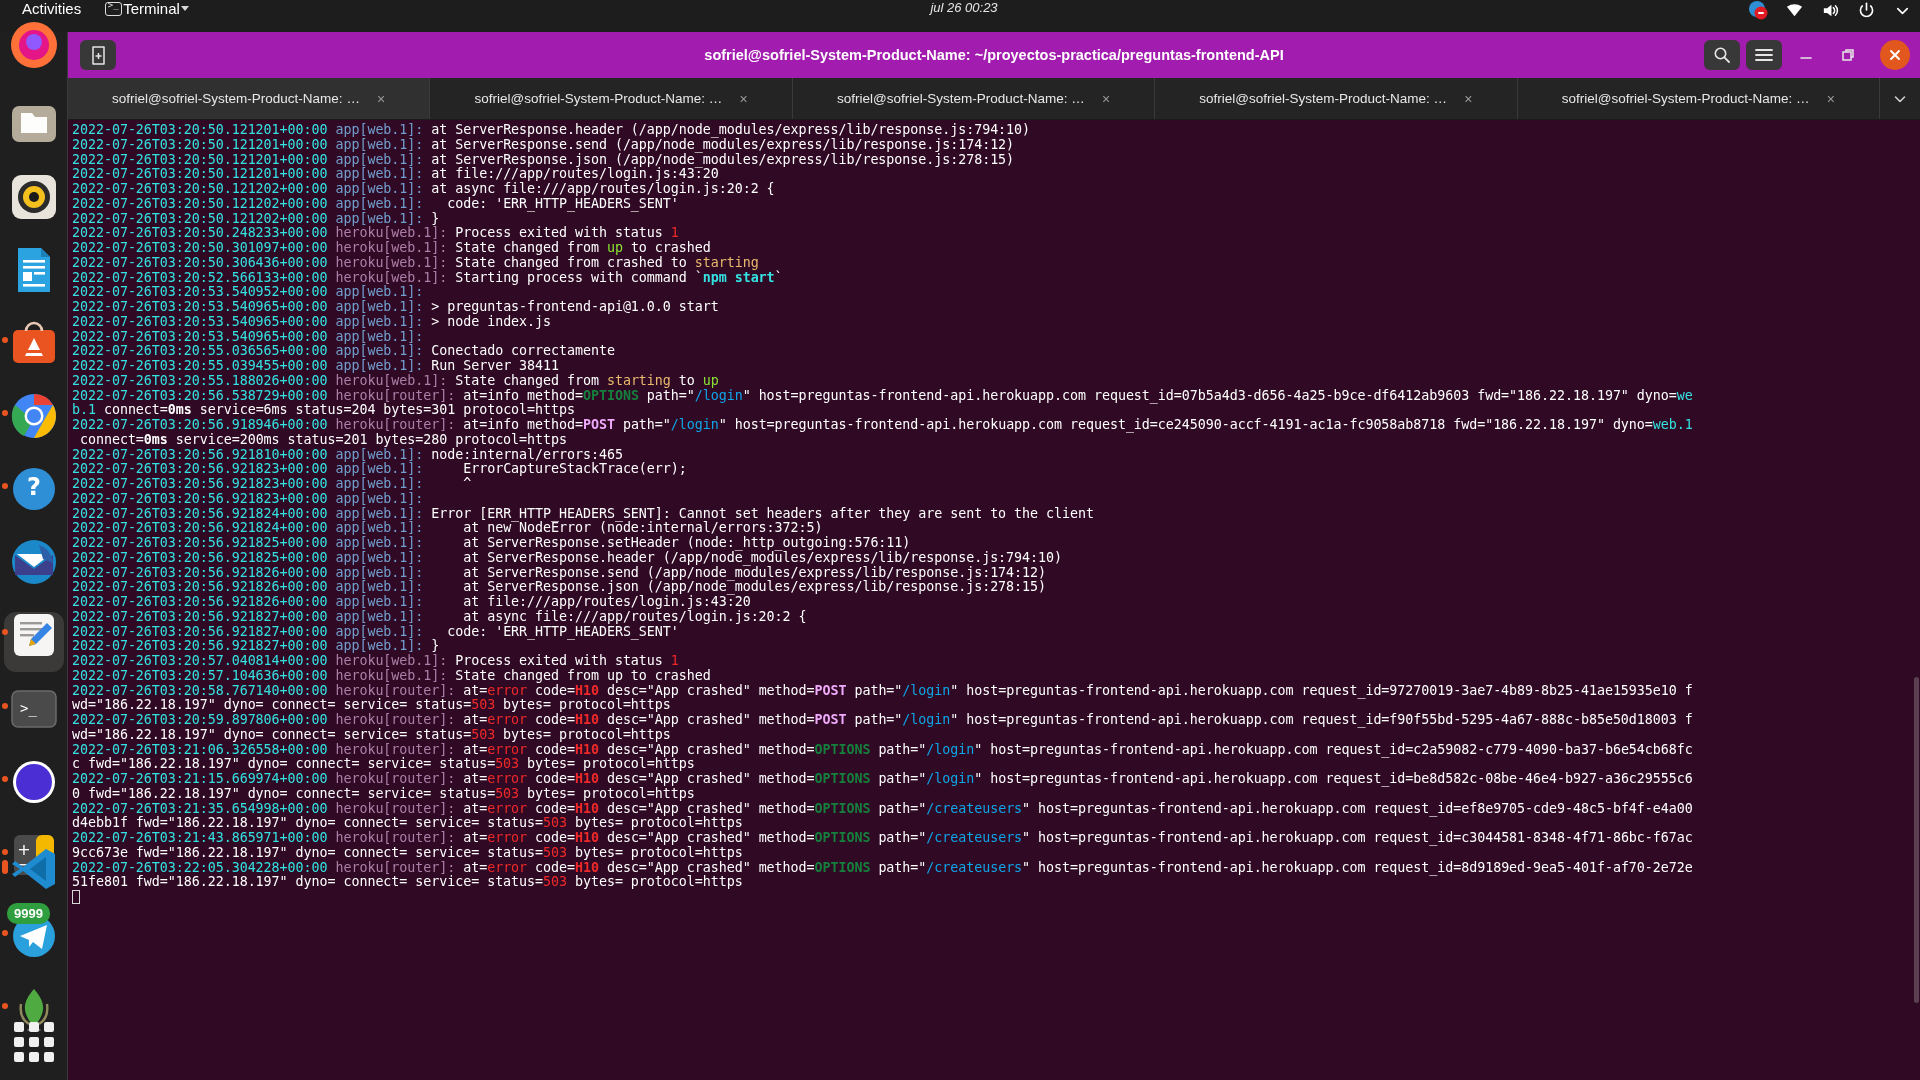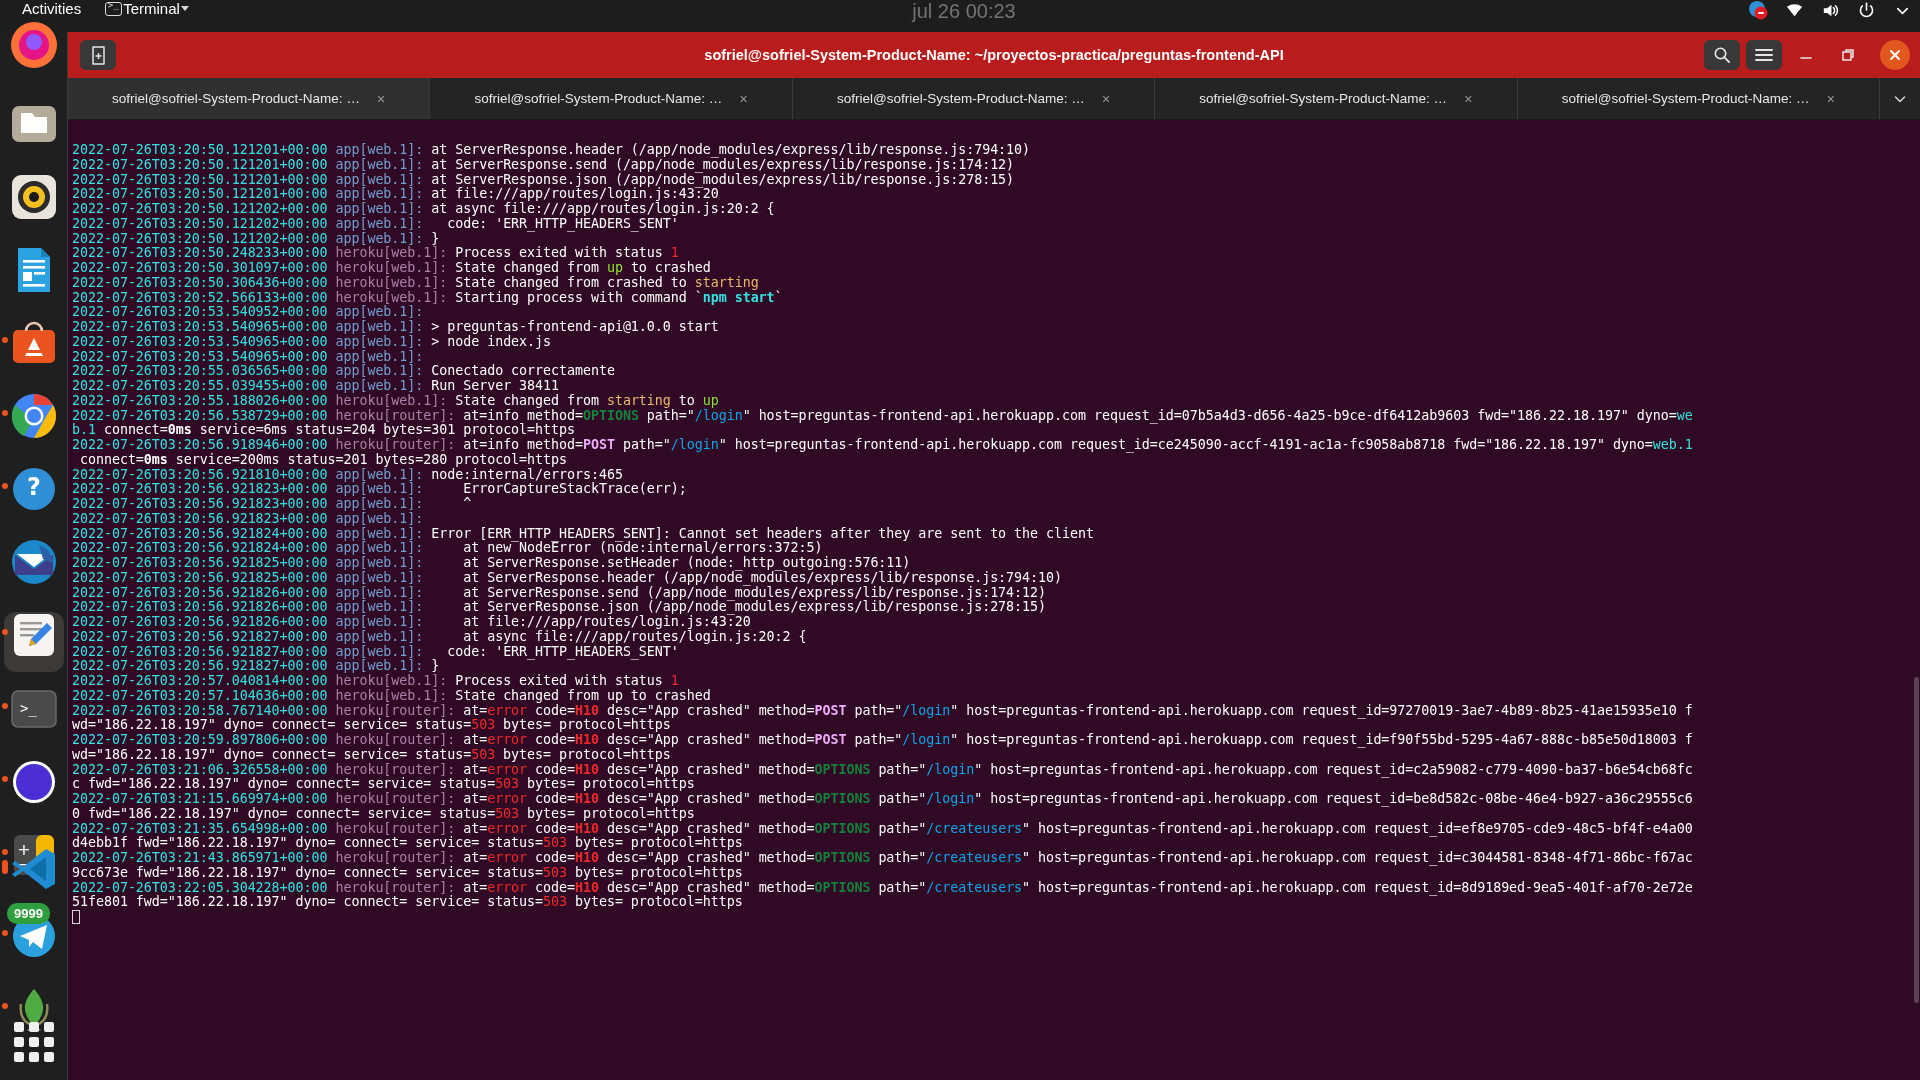--- a/index.html
+++ b/index.html
@@ -13,42 +13,42 @@
   #activities { padding:0 14px 0 18px; color:#ffffff; }
   #app-menu { display:flex; align-items:center; gap:1px; padding:0 10px; }
   .termicon-mini { width:17px; height:14px; border:1.6px solid #dcdcdc;
                    border-radius:3px; position:relative; }
   .termicon-mini::before { content:">"; position:absolute; left:1.5px; top:-2.5px;
                            font-size:9px; color:#dcdcdc; font-family:"DejaVu Sans Mono", monospace;}
   .termicon-mini::after { content:"_"; position:absolute; left:7px; top:-3px;
                           font-size:9px; color:#dcdcdc; font-family:"DejaVu Sans Mono", monospace;}
   .chev { width:0;height:0;border-left:4.5px solid transparent;border-right:4.5px solid transparent;
           border-top:5px solid #d8d8d8; }
-  #clock { position:absolute; left:50%; transform:translateX(-50%); font-size:20px; color:#737373; }
+  #clock { position:absolute; left:50%; transform:translateX(-50%); font-size:13px; color:#e5e5e5;font-style:italic; }
   #tray { position:absolute; right:12px; display:flex; align-items:center; gap:17px; }
   .tray-ico { width:19px; height:19px; display:block; }
 
   
   #dock { position:absolute; left:0; top:32px; width:68px; height:1048px;
           background:#201f1f; border-right:1px solid #3a3a3a; }
   .dock-item { position:absolute; left:9px; width:50px; height:50px; }
   .dock-dot { position:absolute; left:2px; width:6px; height:6px; border-radius:50%;
               background:#e95420; }
   .dock-dot.two { height:14px; border-radius:3px; }
   #dock-active-bg { position:absolute; left:4px; width:60px; height:60px;
                     background:#3b3a38; border-radius:12px; }
   #dock-grid { position:absolute; left:14px; bottom:18px; width:40px; height:40px;
                display:grid; grid-template-columns:repeat(3,1fr); grid-template-rows:repeat(3,1fr);
                gap:5px; }
   #dock-grid i { background:#f0f0f0; border-radius:2px; display:block; }
 
   
   #win { position:absolute; left:68px; top:32px; width:1852px; height:1048px;
          background:#300a24; display:flex; flex-direction:column; }
-  #titlebar { height:46px; background:#b91c1c; display:flex; align-items:center;
+  #titlebar { height:46px; background:#a21caf; display:flex; align-items:center;
               position:relative; flex:0 0 46px; }
   #newtab-btn { margin-left:12px; width:36px; height:30px; background:#383838;
                 border-radius:6px; display:flex; align-items:center; justify-content:center; }
   #win-title { position:absolute; left:0; right:0; text-align:center; color:#ffffff;
                font-size:14.5px; font-weight:bold; pointer-events:none; }
   #title-right { margin-left:auto; display:flex; align-items:center; gap:6px; padding-right:10px; }
   .tb-btn { width:36px; height:30px; background:#383838; border-radius:6px;
             display:flex; align-items:center; justify-content:center; }
   .wb { width:36px; height:30px; display:flex; align-items:center; justify-content:center;
         color:#e6e6e6; }
@@ -66,21 +66,21 @@
                overflow:hidden; text-overflow:ellipsis; max-width:255px; }
   .tab-close { color:#9a9a9a; font-size:14px; flex:0 0 auto; }
   #tabbar-chev { width:40px; display:flex; align-items:center; justify-content:center;
                  color:#d0d0d0; }
 
   
   #term { flex:1 1 auto; background:#300a24; position:relative; overflow:hidden;
           padding:3px 0 0 4px; }
   #termtext { font-family:"DejaVu Sans Mono", monospace; font-size:13.35px;
               line-height:14.75px; white-space:pre-wrap; word-break:break-all;
-              color:#ffffff; letter-spacing:-0.05px;margin-top:20px; }
+              color:#ffffff; letter-spacing:-0.05px; }
   .ts   { color:#34e2e2; }
   .src  { color:#729fcf; }
   .srcH { color:#ad7fa8; }
   .red  { color:#ef2929; }
   .redB { color:#ef2929; font-weight:bold; }
   .grn  { color:#8ae234; }
   .orn  { color:#e9b96e; }
   .mag  { color:#15803d; font-weight:bold; }
   .magB { color:#f0abfc; font-weight:bold; }
   .cyn  { color:#34e2e2; }

